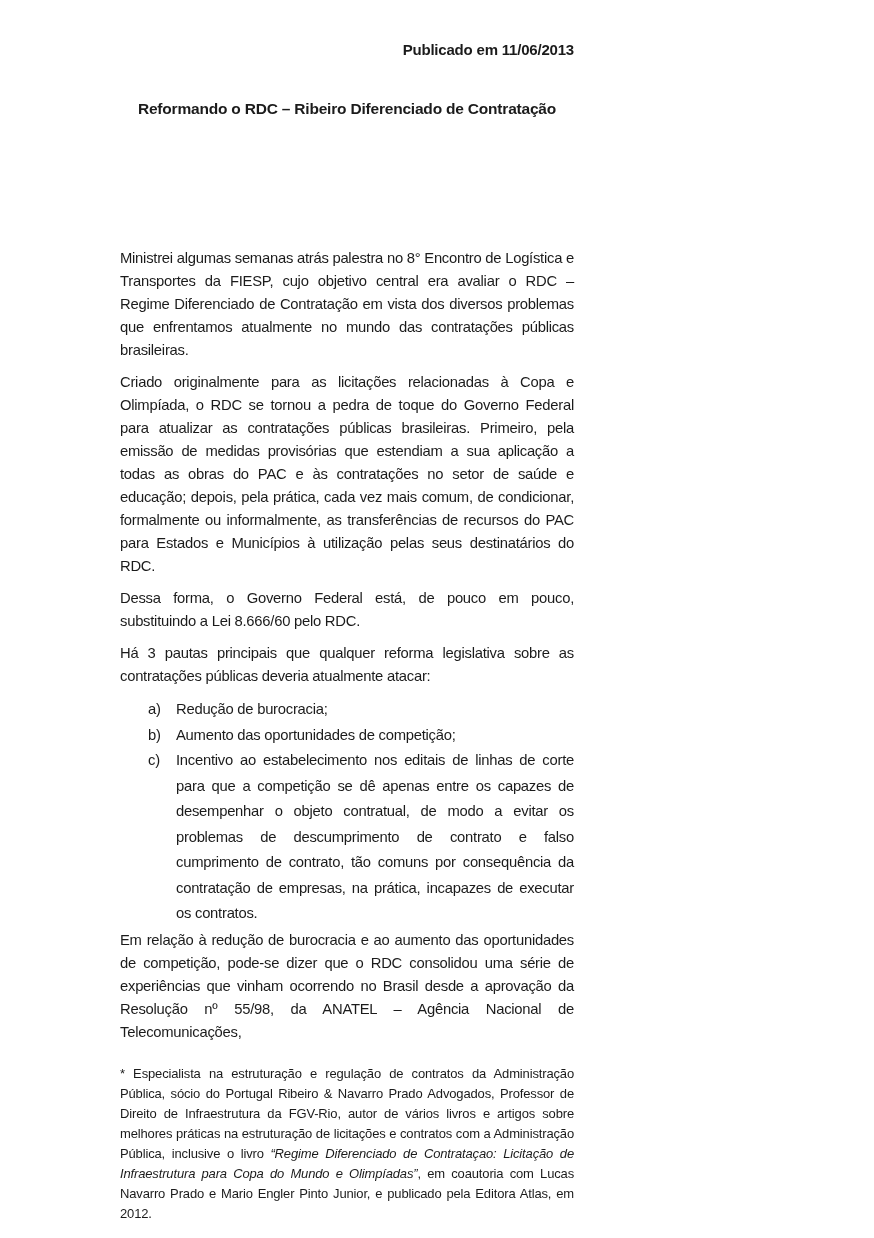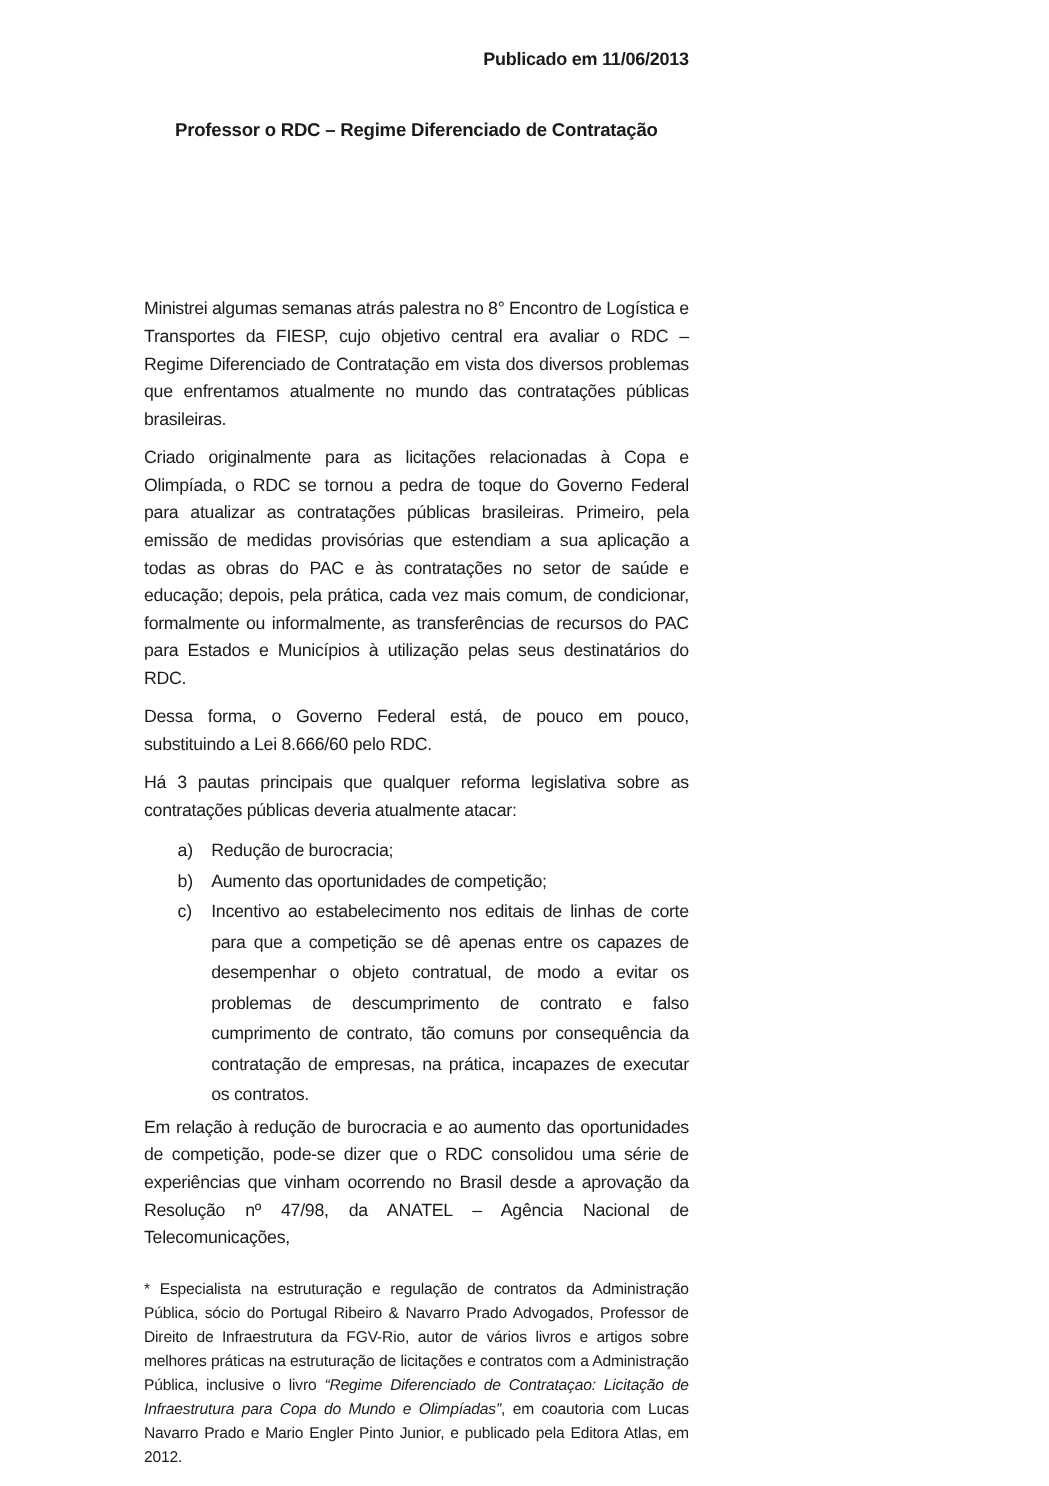--- a/index.html
+++ b/index.html
@@ -80,21 +80,21 @@
     font-style: italic;
   }
 </style>
 </head>
 <body>
 
 <div class="page">
 
   <div class="published-date">Publicado em 11/06/2013</div>
 
-  <h1 class="doc-title">Professor o RDC – Regime Diferenciado de Contratação</h1>
+  <h1 class="doc-title">Reformando o RDC – Ribeiro Diferenciado de Contratação</h1>
 
 
   <p class="body-para first">Ministrei algumas semanas atrás palestra no 8° Encontro de Logística e Transportes da FIESP, cujo objetivo central era avaliar o RDC – Regime Diferenciado de Contratação em vista dos diversos problemas que enfrentamos atualmente no mundo das contratações públicas brasileiras.</p>
 
   <p class="body-para">Criado originalmente para as licitações relacionadas à Copa e Olimpíada, o RDC se tornou a pedra de toque do Governo Federal para atualizar as contratações públicas brasileiras. Primeiro, pela emissão de medidas provisórias que estendiam a sua aplicação a todas as obras do PAC e às contratações no setor de saúde e educação; depois, pela prática, cada vez mais comum, de condicionar, formalmente ou informalmente, as transferências de recursos do PAC para Estados e Municípios à utilização pelas seus destinatários do RDC.</p>
 
   <p class="body-para">Dessa forma, o Governo Federal está, de pouco em pouco, substituindo a Lei 8.666/60 pelo RDC.</p>
 
   <p class="body-para">Há 3 pautas principais que qualquer reforma legislativa sobre as contratações públicas deveria atualmente atacar:</p>
 
@@ -107,17 +107,17 @@
       <span class="li-marker">b)</span>
       <span class="li-text">Aumento das oportunidades de competição;</span>
     </li>
     <li>
       <span class="li-marker">c)</span>
       <span class="li-text">Incentivo ao estabelecimento nos editais de linhas de corte para que a competição se dê apenas entre os capazes de desempenhar o objeto contratual, de modo a evitar os problemas de descumprimento de contrato e falso cumprimento de contrato, tão comuns por consequência da contratação de empresas, na prática, incapazes de executar os contratos.</span>
     </li>
   </ol>
 
 
-  <p class="body-para">Em relação à redução de burocracia e ao aumento das oportunidades de competição, pode-se dizer que o RDC consolidou uma série de experiências que vinham ocorrendo no Brasil desde a aprovação da Resolução nº 47/98, da ANATEL – Agência Nacional de Telecomunicações,</p>
+  <p class="body-para">Em relação à redução de burocracia e ao aumento das oportunidades de competição, pode-se dizer que o RDC consolidou uma série de experiências que vinham ocorrendo no Brasil desde a aprovação da Resolução nº 55/98, da ANATEL – Agência Nacional de Telecomunicações,</p>
 
   <div class="footnote"><span>* Especialista na estruturação e regulação de contratos da Administração Pública, sócio do Portugal Ribeiro &amp; Navarro Prado Advogados, Professor de Direito de Infraestrutura da FGV-Rio, autor de vários livros e artigos sobre melhores práticas na estruturação de licitações e contratos com a Administração Pública, inclusive o livro </span><span class="book-title">“Regime Diferenciado de Contrataçao: Licitação de Infraestrutura para Copa do Mundo e Olimpíadas”</span><span>, em coautoria com Lucas Navarro Prado e Mario Engler Pinto Junior, e publicado pela Editora Atlas, em 2012.</span></div>
 
 </div>
 
 </body></html>

